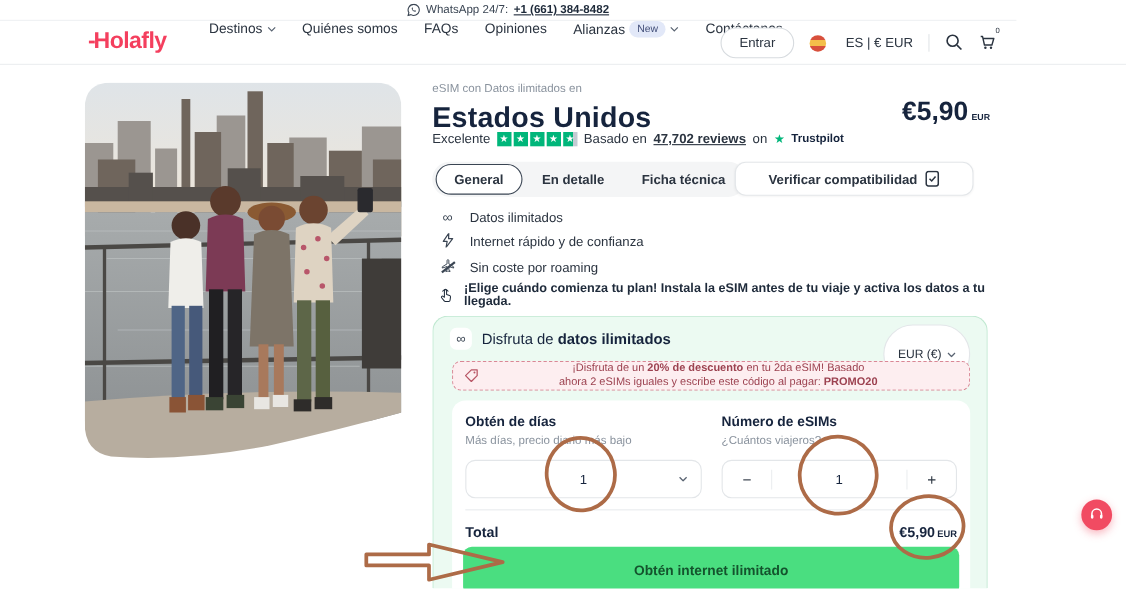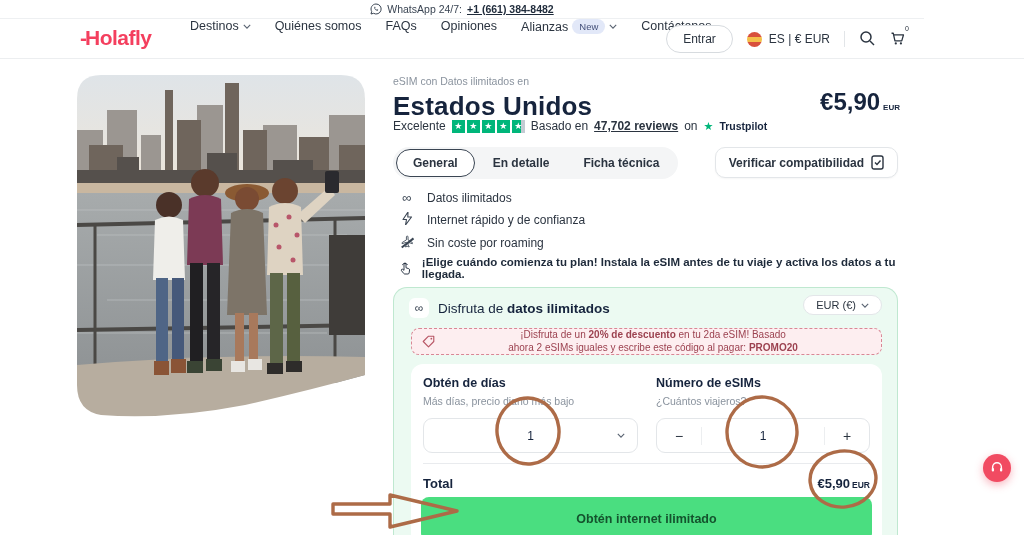--- a/index.html
+++ b/index.html
@@ -55,43 +55,43 @@
   .rating b { text-decoration:underline; }
   .tp-star { color:#00b67a; font-size:11px; }
   .tp-name { font-weight:bold; font-size:10.5px; color:#16243d; }
 
   
   .tabs-wrap { position:absolute; left:393px; top:147px; height:32px; background:#f4f5f6;
     border-radius:999px; display:flex; align-items:center; padding:3px; gap:2px; }
   .tab { font-size:12px; color:#2b3440; font-weight:bold; padding:6px 16px; border-radius:999px;
     cursor:pointer; white-space:nowrap; }
   .tab.active { background:#fff; border:1px solid #3a4553; }
-  .compat-btn { position:absolute; right:126px; top:147px; height:31px; background:#fff;
+  .compat-btn { position:absolute; right:139px; top:147px; height:31px; background:#fff;
     border:1px solid #e3e6e9; border-radius:10px; display:flex; align-items:center; gap:7px;
-    padding:0 13px; font-size:12px; font-weight:bold; color:#2b3440; cursor:pointer;
+    padding:0 30px; font-size:12px; font-weight:bold; color:#2b3440; cursor:pointer;
     box-shadow:0 1px 2px rgba(0,0,0,0.04); font-family:inherit; }
 
   
   .features { position:absolute; left:399px; top:190px; display:flex; flex-direction:column; gap:7px; }
   .feat { display:flex; align-items:center; gap:12px; font-size:12px; color:#2b3440; }
   .feat-ic { width:16px; text-align:center; color:#3a4553; font-size:13px; position:relative; }
   .slash::after { content:""; position:absolute; left:1px; top:7px; width:15px; height:1.6px;
     background:#3a4553; transform:rotate(-38deg); }
   .callout { position:absolute; left:399px; top:256px; display:flex; align-items:center;
     gap:10px; font-size:11.5px; font-weight:bold; color:#1e2a3a; width:500px; }
 
   
   .card { position:absolute; left:393px; top:287px; width:505px; height:248px;
     background:#ecfaf2; border:1px solid #bfe8d0; border-radius:14px 14px 0 0; border-bottom:none; }
   .card-head { position:absolute; left:15px; top:10px; display:flex; align-items:center; gap:9px;
     font-size:13.5px; color:#16243d; }
   .inf-badge { width:20px; height:20px; background:#fff; border-radius:6px; display:flex;
     align-items:center; justify-content:center; font-size:12px; color:#3a4553; }
   .cur-pill { position:absolute; right:15px; top:7px; background:#fff; border:1px solid #e3e6e9;
-    border-radius:999px; padding:3px 12px; font-size:11px; color:#2b3440; display:flex;
+    border-radius:999px; padding:20px 12px; font-size:11px; color:#2b3440; display:flex;
     align-items:center; gap:5px; cursor:pointer; font-family:inherit; }
   .promo { position:absolute; left:17px; top:40px; width:471px; height:27px; background:#fdeef0;
     border:1px dashed #d98795; border-radius:8px; display:flex; align-items:center; padding:0 10px; }
   .promo-text { flex:1; text-align:center; font-size:10px; line-height:12.5px; color:#9c4250; }
   .panel { position:absolute; left:17px; top:76px; width:471px; height:172px; background:#fff;
     border-radius:12px 12px 0 0; }
   .col-label { font-size:12.5px; font-weight:bold; color:#16243d; }
   .col-hint { font-size:10.5px; color:#8a939e; margin-top:5px; }
   .col-days { position:absolute; left:12px; top:12px; width:215px; }
   .col-esims { position:absolute; left:245px; top:12px; width:214px; }
@@ -161,21 +161,21 @@
         <svg class="chev" viewBox="0 0 10 6">
             <polyline points="1,1 5,5 9,1" fill="none" stroke="#5a6472" stroke-width="1.4"></polyline>
           </svg>
       </span>
       <span class="menu-item">
           <span>Contáctanos</span>
         </span>
     </nav>
     <div class="nav-right">
       <button class="btn-entrar">Entrar</button>
-      <span style="display:flex;align-items:center;gap:7px;cursor:pointer">
+      <span style="display:flex;align-items:center;gap:18px;cursor:pointer">
         <span class="flag"></span>
         <span class="locale">ES | € EUR</span>
       </span>
       <span class="nav-div"></span>
       <button class="icon-btn">
         <svg width="16" height="16" viewBox="0 0 16 16">
           <circle cx="7" cy="7" r="5" fill="none" stroke="#2b3440" stroke-width="1.5"></circle>
           <line x1="11" y1="11" x2="15" y2="15" stroke="#2b3440" stroke-width="1.5"></line>
         </svg>
       </button>

